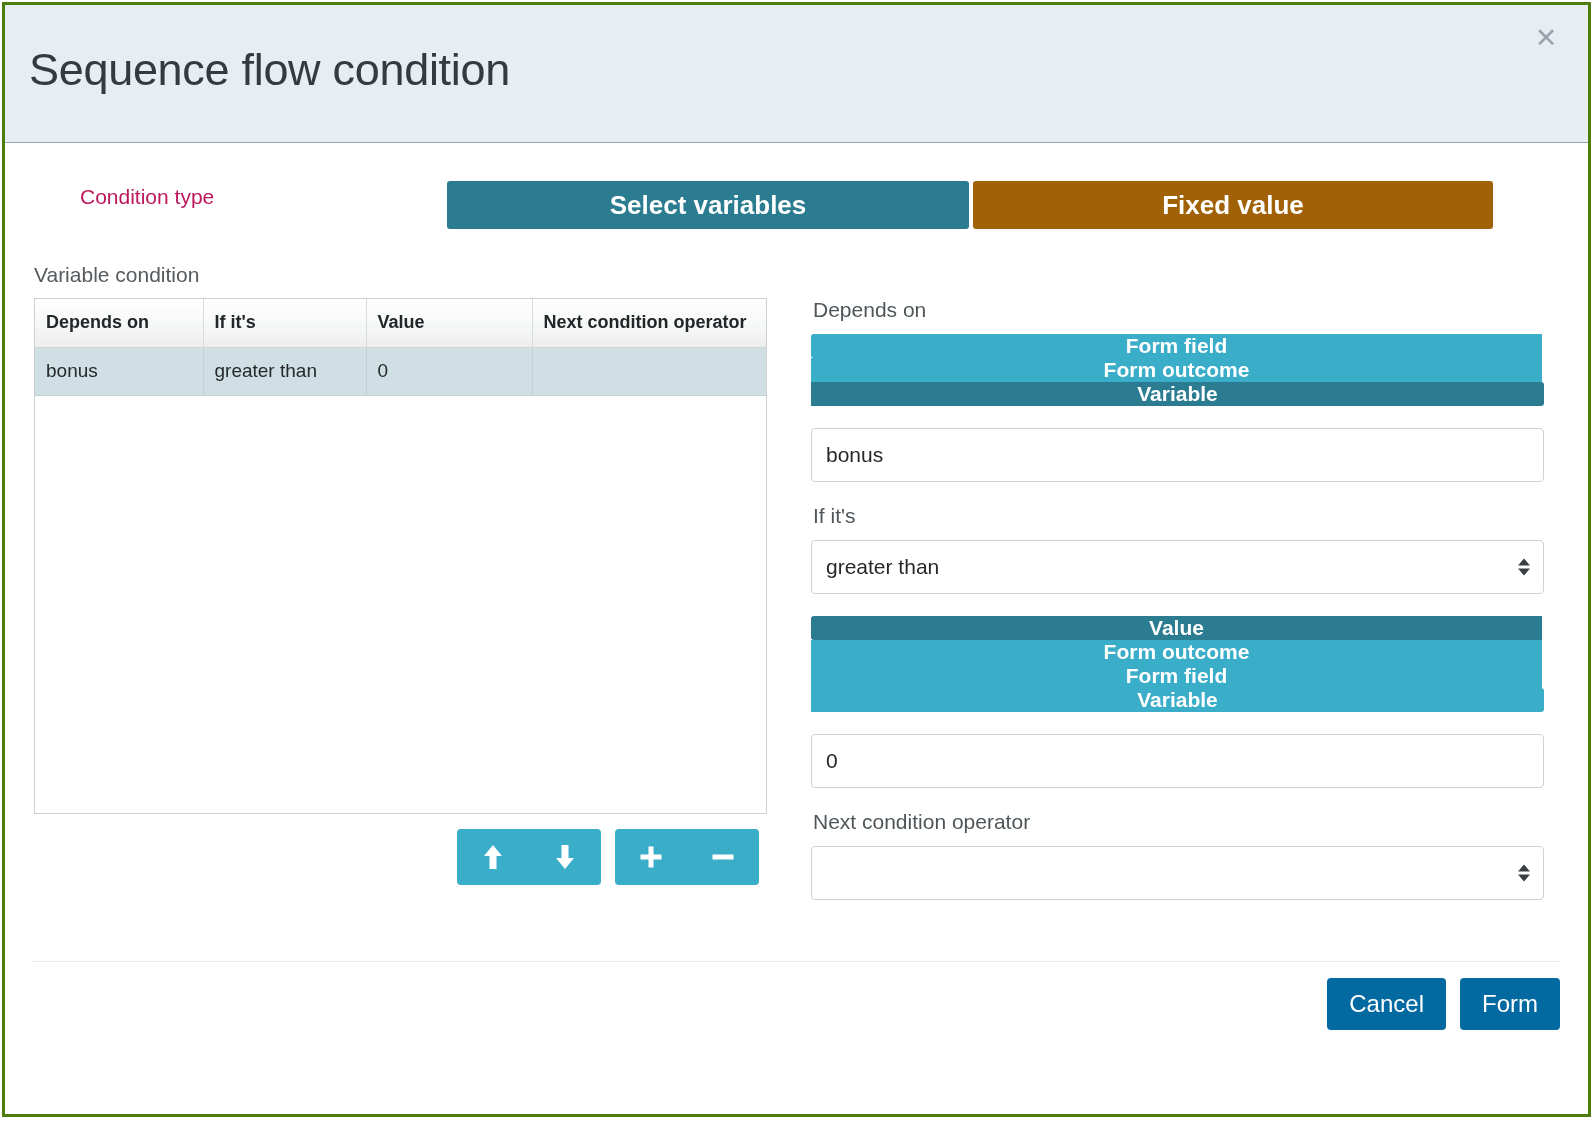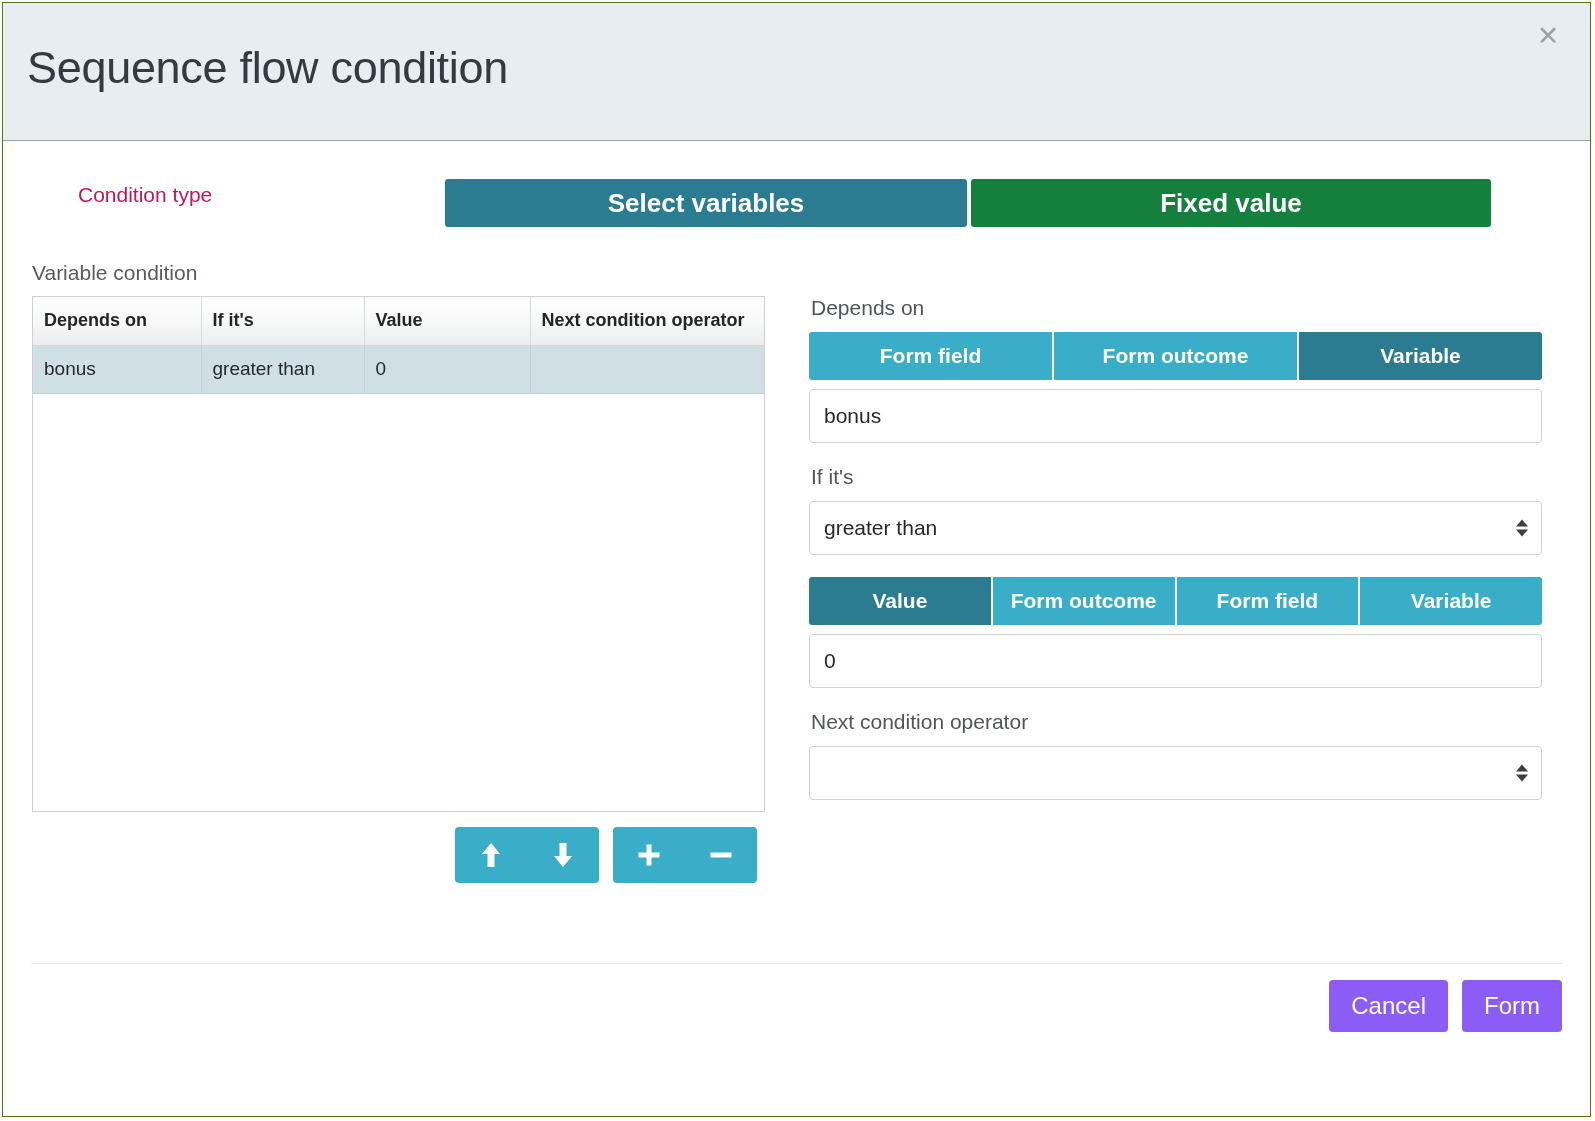--- a/index.html
+++ b/index.html
@@ -18,21 +18,21 @@
     background: #ffffff;
     overflow: hidden;
   }
   .dialog {
     position: absolute;
     left: 2px;
     top: 2px;
     width: 1589px;
     height: 1115px;
     background: #ffffff;
-    border: 1px solid #4d7c0f;
+    border: 3px solid #4d7c0f;
     box-sizing: border-box;
     display: flex;
     flex-direction: column;
   }
 
   
   .dialog-header {
     position: relative;
     height: 138px;
     background: #e8edf1;
@@ -101,21 +101,21 @@
     font-weight: bold;
     font-family: "Liberation Sans", sans-serif;
     cursor: pointer;
     display: flex;
     align-items: center;
     justify-content: center;
     border-radius: 3px;
     padding: 0;
   }
   .ctype-btn.sel-vars { left: 442px; width: 522px; background: #2b7c90; }
-  .ctype-btn.fixed-val { left: 968px; width: 520px; background: #15803d; }
+  .ctype-btn.fixed-val { left: 968px; width: 520px; background: #a16207; }
 
   
   .advanced-label {
     position: absolute;
     left: 29px;
     top: 120px;
     font-size: 21px;
     color: #555b5e;
   }
 
@@ -198,21 +198,22 @@
   }
   .fld-label {
     font-size: 21px;
     color: #4f5659;
     margin: 0 0 12px 2px;
     display: block;
   }
   .seg-row {
     display: flex;
     width: 733px;
-    margin-bottom: 9px;
+    margin-bottom: 22px;
+    flex-direction: column;
   }
   .seg-btn {
     flex: 1 1 0;
     height: 48px;
     border: none;
     color: #ffffff;
     font-size: 21px;
     font-weight: bold;
     font-family: "Liberation Sans", sans-serif;
     background: #3aadc9;
@@ -292,21 +293,21 @@
     margin: 0 28px;
   }
   .footer-btns {
     position: absolute;
     right: 0;
     top: 16px;
     display: flex;
   }
   .ft-btn {
     height: 52px;
-    background: #8b5cf6;
+    background: #0369a1;
     border: none;
     border-radius: 4px;
     color: #ffffff;
     font-size: 24px;
     font-family: "Liberation Sans", sans-serif;
     cursor: pointer;
     padding: 0 22px;
     margin-left: 14px;
     display: flex;
     align-items: center;

